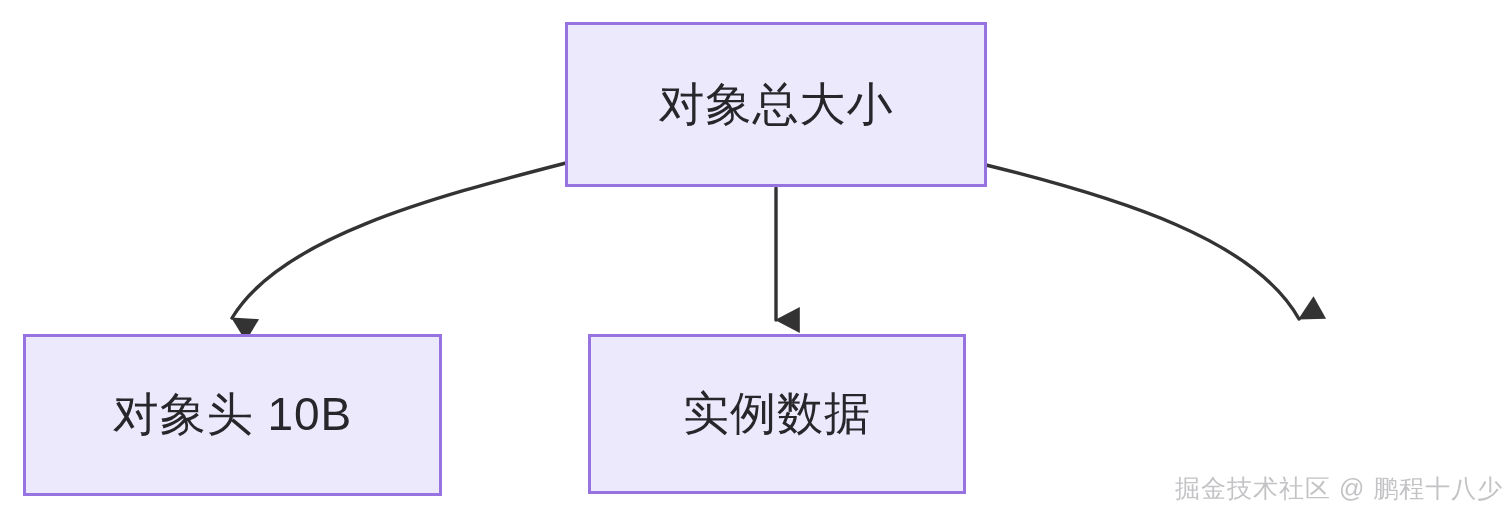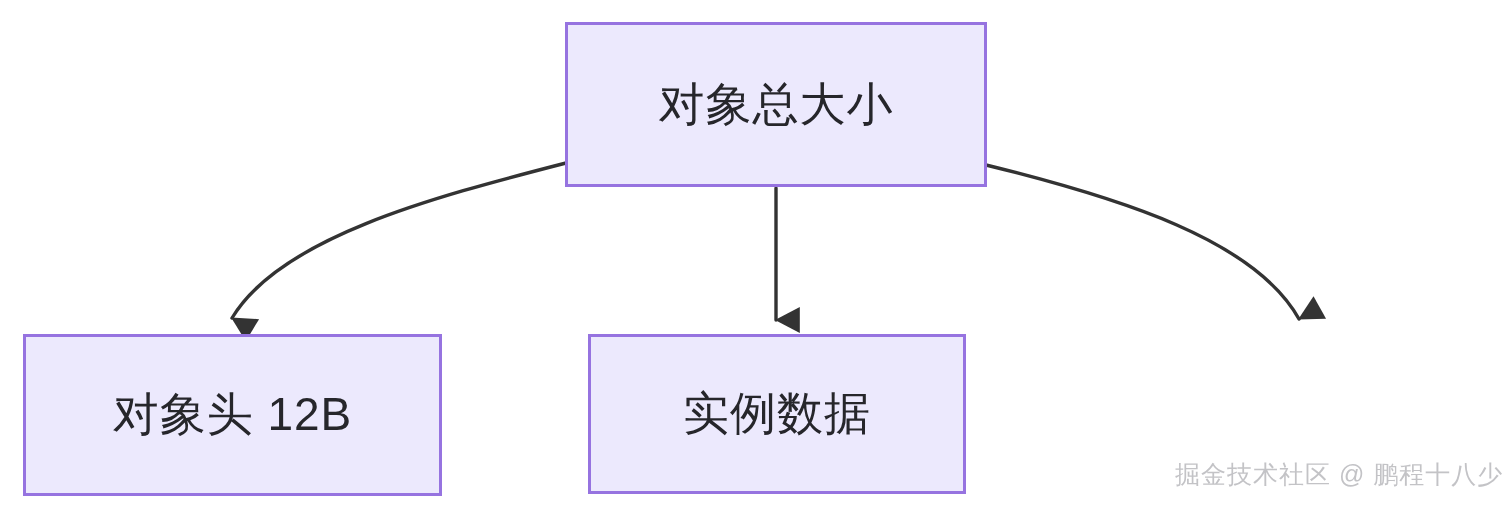--- a/index.html
+++ b/index.html
@@ -63,21 +63,21 @@
   }
   #node-padding {
     left: 1110px;
     top: 335px;
     width: 378px;
     height: 178px;
   }
   #watermark {
     position: absolute;
     left: 1175px;
-    top: 458px;
+    top: 472px;
     color: #b9b9bd;
     font-size: 25px;
     white-space: nowrap;
     letter-spacing: 1px;
     opacity: 0.85;
   }
 </style>
 </head>
 <body>
 
@@ -95,21 +95,21 @@
     <path d="M 776 188 L 776 320" fill="none" stroke="#333333" stroke-width="3.4" stroke-linecap="round" marker-end="url(#arrowhead)"></path>
 
     <path d="M 986 165 C 1120 198 1255 240 1299 319" fill="none" stroke="#333333" stroke-width="3.4" stroke-linecap="round" marker-end="url(#arrowhead)"></path>
   </svg>
 
   <div class="node" id="node-root">
     <span class="node-label">对象总大小</span>
   </div>
 
   <div class="node" id="node-header">
-    <span class="node-label">对象头 12B</span>
+    <span class="node-label">对象头 10B</span>
   </div>
 
   <div class="node" id="node-instance">
     <span class="node-label">实例数据</span>
   </div>
 
 
   <div id="watermark">掘金技术社区 @ 鹏程十八少</div>
 
 </div>

